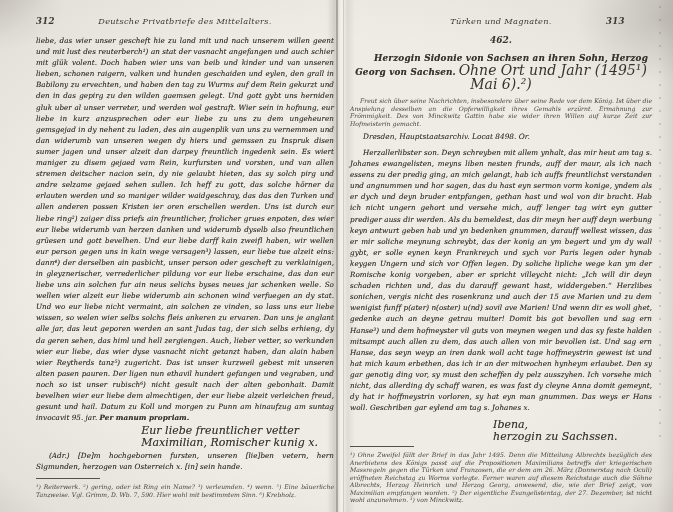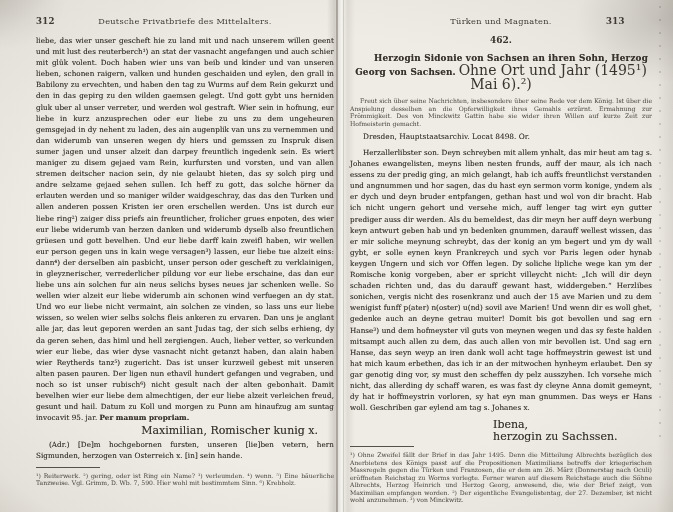--- a/index.html
+++ b/index.html
@@ -3,20 +3,21 @@
 <meta charset="utf-8">
 <style>
   html,body{margin:0;padding:0;background:#cfccc5;}
   .scan{
     position:relative;width:673px;height:512px;overflow:hidden;
     font-family:"DejaVu Serif", serif;color:#38342d;
     background:
       radial-gradient(ellipse at 98% 4%, rgba(90,85,78,.22), rgba(0,0,0,0) 9%),
       radial-gradient(ellipse at 0% 0%, rgba(90,85,78,.14), rgba(0,0,0,0) 7%),
       radial-gradient(ellipse at 50% 50%, #efece5 60%, #e4e1da 92%, #d8d4cc 100%);
+    font-style: italic;
   }
   .page{position:absolute;top:16px;}
   .page-left{left:36px;width:298px;}
   .page-right{left:350px;width:302px;}
   .running-header{display:grid;grid-template-columns:46px 1fr 46px;align-items:baseline;
     font-size:8.2px;letter-spacing:.3px;margin-bottom:9px;color:#3d3932;}
   .pagenum{font-weight:bold;font-size:8.6px;}
   .pagenum.right{text-align:left;}
   .headtitle{text-align:center;}
   p{margin:0;}
@@ -60,20 +61,21 @@
   <div class="page page-left">
     <div class="running-header">
       <span class="pagenum">312</span>
       <span class="headtitle">Deutsche Privatbriefe des Mittelalters.</span>
       <span></span>
     </div>
 
     <p class="body-text"><span>liebe, das wier unser gescheft hie zu land mit und nach unserem willen geent und mit lust des reuterberch¹) an stat der vasnacht angefangen und auch schier mit glük volent. Doch haben wier uns van beib und kinder und van unseren lieben, schonen raigern, valken und hunden geschaiden und eylen, den grall in Babilony zu ervechten, und haben den tag zu Wurms auf dem Rein gekurzt und den in das gepirg zu den wilden gaemsen gelegt. Und gott gybt uns herniden gluk uber al unser verreter, und werden wol gestraft. Wier sein in hofnung, eur liebe in kurz anzusprechen oder eur liebe zu uns zu dem ungeheuren gemsgejad in dy nehent zu laden, des ain augenplik van uns zu vernemmen und dan widerumb van unseren wegen dy hiers und gemssen zu Inspruk disen sumer jagen und unser alzeit dan darpey freuntlich ingedenk sein. Es wiert maniger zu disem gejaed vam Rein, kurfursten und vorsten, und van allen stremen deitscher nacion sein, dy nie gelaubt hieten, das sy solch pirg und andre selzame gejaed sehen sullen. Ich heff zu gott, das solche hörner da erlauten werden und so maniger wilder waidgeschray, das das den Turken und allen anderen possen Kristen ier oren erschellen werden. Uns ist durch eur liebe ring²) zaiger diss priefs ain freuntlicher, frolicher grues enpoten, des wier eur liebe widerumb van herzen danken und widerumb dyselb also freuntlichen grüesen und gott bevelhen. Und eur liebe darff kain zweifl haben, wir wellen eur person gegen uns in kain wege versagen³) lassen, eur liebe tue alzeit eins: dann⁴) der derselben ain pasbicht, unser person oder gescheft zu verklainigen, in gleyznerischer, verrederlicher pildung vor eur liebe erschaine, das dan eur liebe uns ain solchen fur ain neus selichs byses neues jar schenken welle. So wellen wier alzeit eur liebe widerumb ain schonen wind verfuegen an dy stat. Und wo eur liebe nicht vermaint, ain solchen ze vinden, so lass uns eur liebe wissen, so welen wier selbs solchs fleis ankeren zu ervaren. Dan uns je anglant alle jar, das leut geporen werden an sant Judas tag, der sich selbs erhieng, dy da geren sehen, das himl und hell zergiengen. Auch, lieber vetter, so verkunden wier eur liebe, das wier dyse vasnacht nicht getanzt haben, dan alain haben wier Reytherds tanz⁵) zugericht. Das ist unser kurzweil gebest mit unseren alten pasen pauren. Der ligen nun ethavil hundert gefangen und vegraben, und noch so ist unser rubisch⁶) nicht gesult nach der alten gebonhait. Damit bevelhen wier eur liebe dem almechtigen, der eur liebe alzeit verleichen freud, gesunt und hail. Datum zu Koll und morgen zu Punn am hinaufzug am suntag invocavit 95. jar.</span> <b>Per manum propriam.</b></p>
 
     <div class="sig sig-left">
+      <div>Eur liebe freuntlicher vetter</div>
       <div>Maximilian, Romischer kunig x.</div>
     </div>
 
     <p class="body-text address">(Adr.) [De]m hochgebornen fursten, unseren [lie]ben vetern, hern Sigmunden, herzogen van Osterreich x. [in] sein hande.</p>
 
     <div class="fnrule"></div>
     <p class="petit">¹) Reiterwerk.  ²) gering, oder ist Ring ein Name?  ³) verleumden.  ⁴) wenn.  ⁵) Eine bäuerliche Tanzweise. Vgl. Grimm, D. Wb. 7, 590. Hier wohl mit bestimmtem Sinn.  ⁶) Krebholz.</p>
   </div>
 
   <div class="page page-right">

